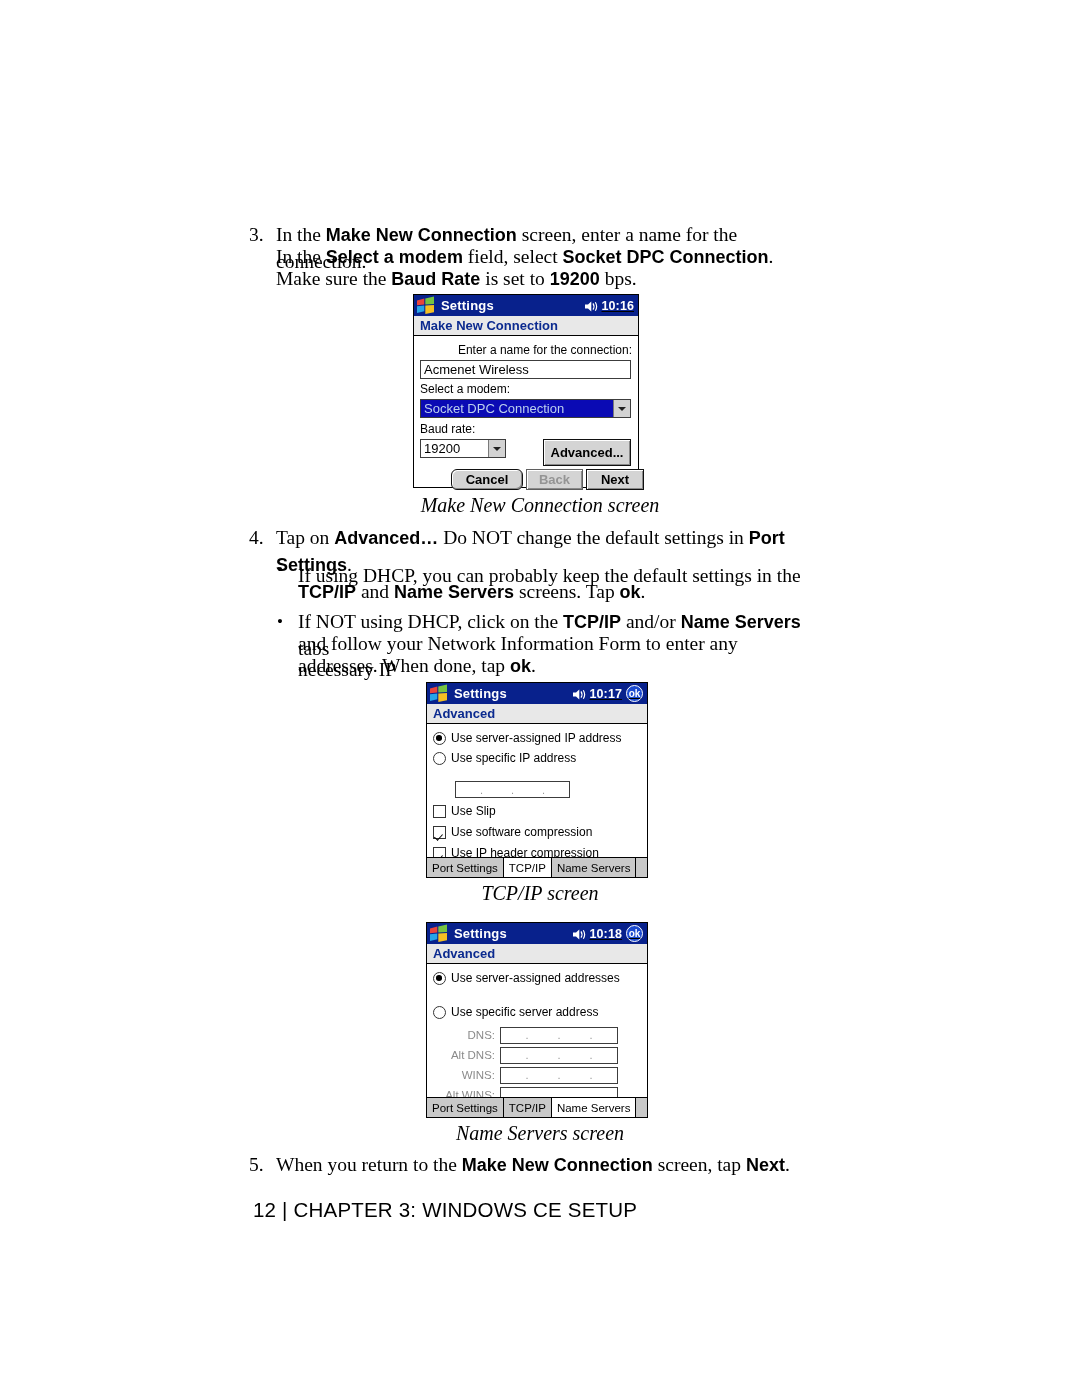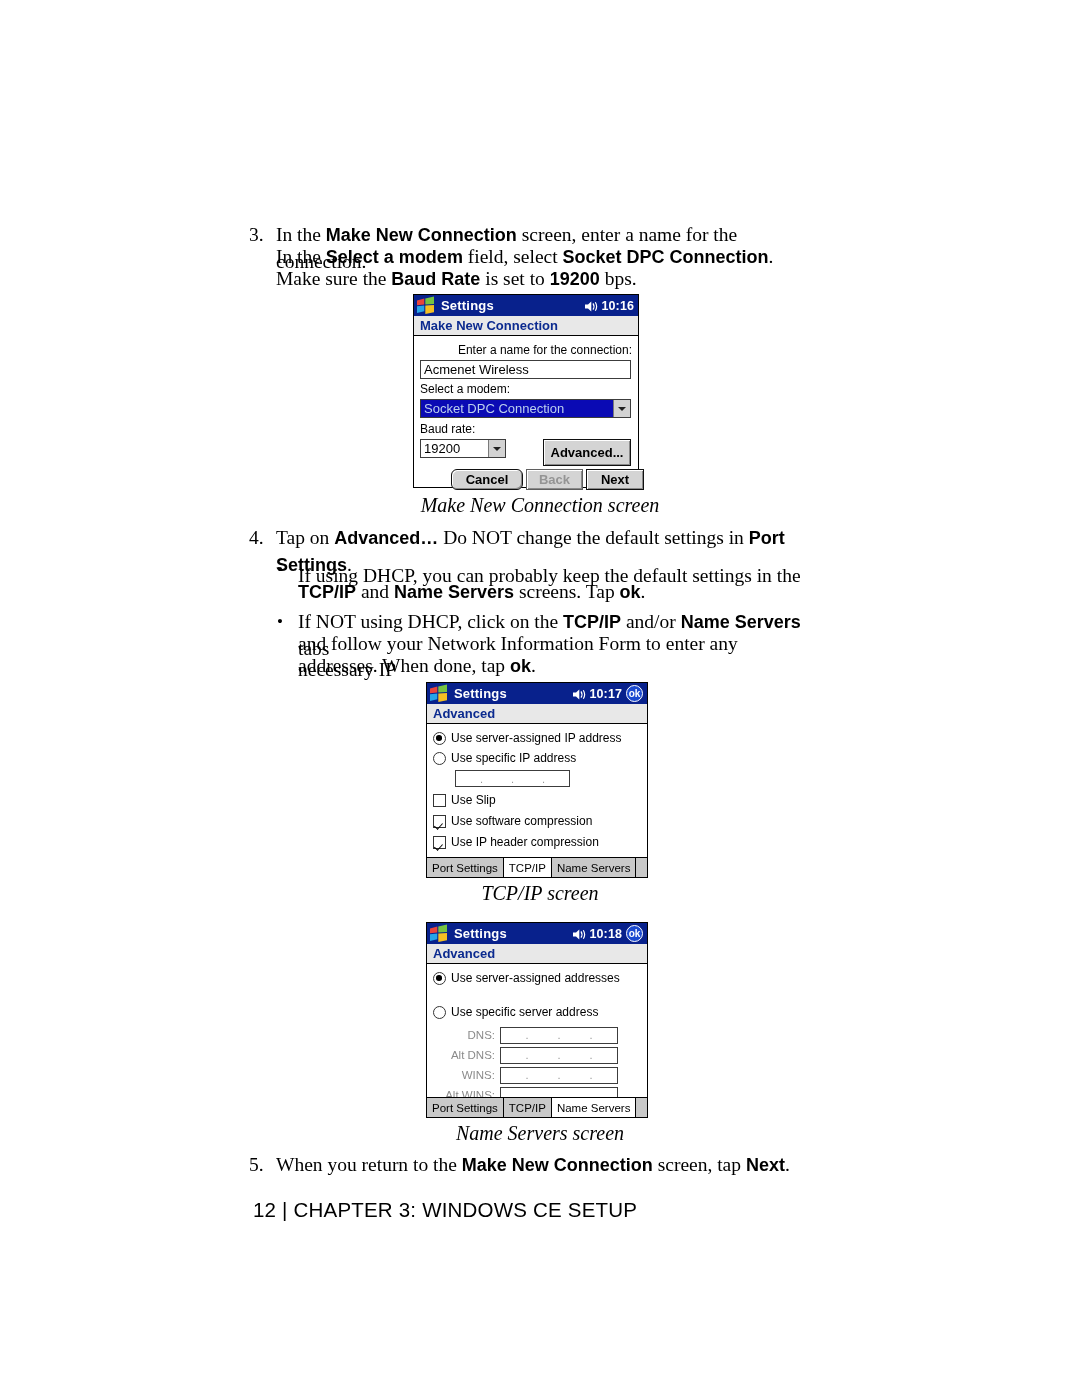--- a/index.html
+++ b/index.html
@@ -98,20 +98,21 @@
     line-height: 21px;
   }
   .clock-wrap {
     position: absolute;
     right: 4px;
     top: 0;
     height: 21px;
     display: flex;
     align-items: center;
     gap: 4px;
+    text-decoration: underline;
   }
   .speaker {
     width: 14px;
     height: 13px;
     position: relative;
     flex: none;
   }
   .clock-text {
     color: #ffffff;
     font-size: 12.5px;
@@ -426,21 +427,21 @@
       </div>
     </div>
 
     <div class="subbar">Advanced</div>
 
     <div class="screen-body" style="height:153px; padding-top:6px;">
       <div class="optrow" style="margin-bottom:3px;">
         <span class="radio on"></span>
         <span class="lbl">Use server-assigned IP address</span>
       </div>
-      <div class="optrow" style="margin-bottom:3px;">
+      <div class="optrow" style="margin-bottom:14px;">
         <span class="radio"></span>
         <span class="lbl">Use specific IP address</span>
       </div>
 
       <div class="ipbox" style="margin-left:22px; width:115px; margin-bottom:5px;">
         <span>.</span>
         <span>.</span>
         <span>.</span>
       </div>
 

